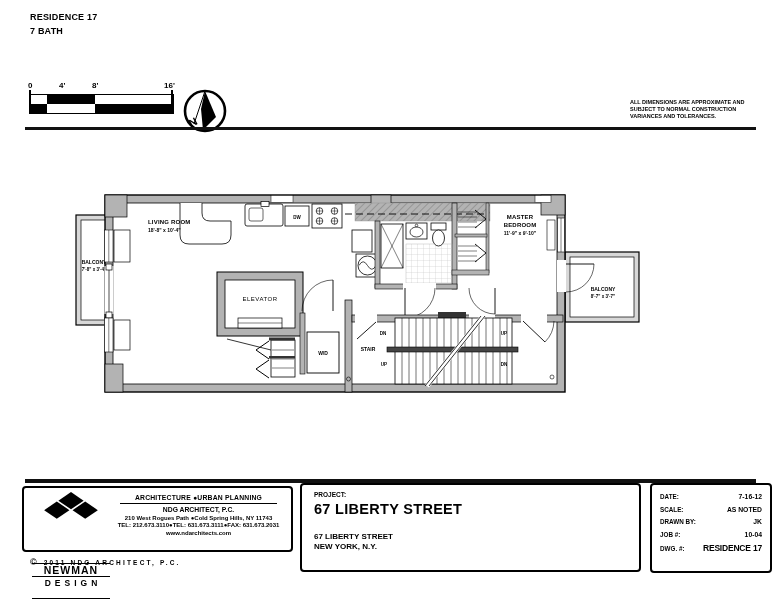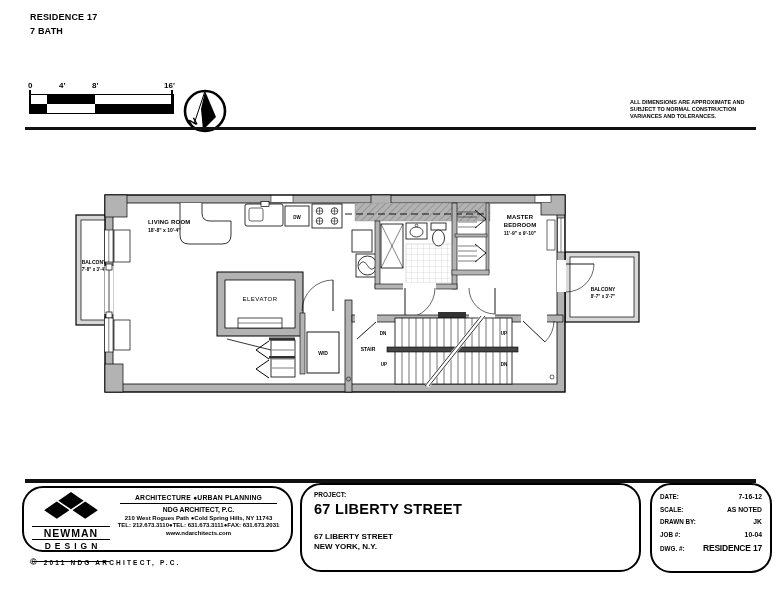--- a/index.html
+++ b/index.html
@@ -14,24 +14,24 @@
   
   .sbar{left:30px;top:81px;width:160px;height:40px;}
   .sbar .lbl{position:absolute;top:0;font-size:8px;font-weight:700;}
   .bar{position:absolute;top:13px;left:0;width:142px;height:18px;display:flex;flex-wrap:wrap;border:1px solid #000;}
   .seg{height:9px;box-sizing:border-box;}
   .tick{position:absolute;width:2px;height:24px;background:#000;top:9px;}
   
   .disc{left:630px;top:99px;width:130px;font-size:5.5px;font-weight:700;line-height:6.8px;}
   .rule{background:#111;}
   
-  .blk{border:2.5px solid #000;border-radius:21px;box-sizing:border-box;background:#fff;}
+  .blk{border:2.5px solid #000;border-radius:4px;box-sizing:border-box;background:#fff;}
   .firm{left:22px;top:486px;width:271px;height:66px;display:flex;padding:4px 8px 3px 8px;gap:4px;}
   .logo{width:78px;text-align:center;}
-  .newman{font-size:10.5px;font-weight:700;letter-spacing:1px;border-top:1.8px solid #000;border-bottom:1.8px solid #000;padding:0 2px;}
+  .newman{font-size:10.5px;font-weight:700;letter-spacing:1px;border-top:1.8px solid #000;border-bottom:1.8px solid #000;padding:0 2px;margin-top:37px;}
   .design{font-size:8.5px;font-weight:700;letter-spacing:4px;border-bottom:1.8px solid #000;padding:1px 0 10px 4px;}
   .firmtxt{flex:1;text-align:center;padding-top:2px;}
   .tagline{font-size:6.8px;font-weight:700;letter-spacing:.2px;}
   .firmrule{border-top:1.6px solid #000;margin:2px 6px;}
   .firmname{font-size:6.8px;font-weight:700;}
   .firmsmall{font-size:6px;font-weight:600;margin-top:1.5px;}
   .copyright{left:30px;top:557px;display:flex;align-items:center;gap:7px;}
   .copysym{font-size:9px;font-weight:700;}
   .copytxt{font-size:6.5px;font-weight:700;letter-spacing:2.2px;}
   .proj{left:300px;top:483px;width:341px;height:89px;padding:6px 12px;}

